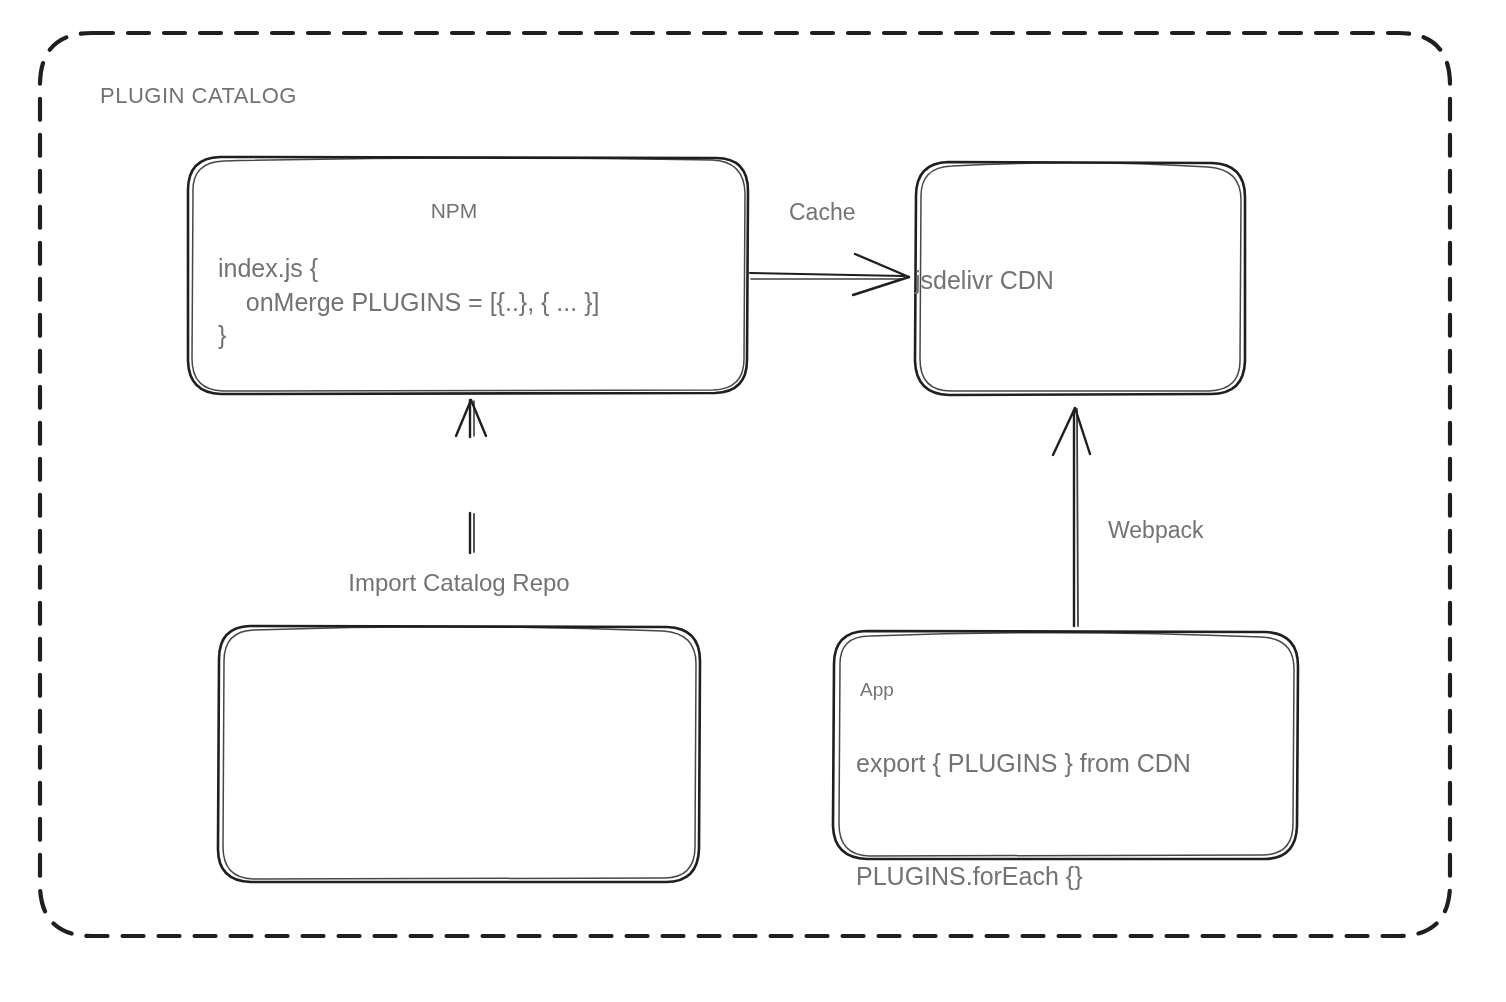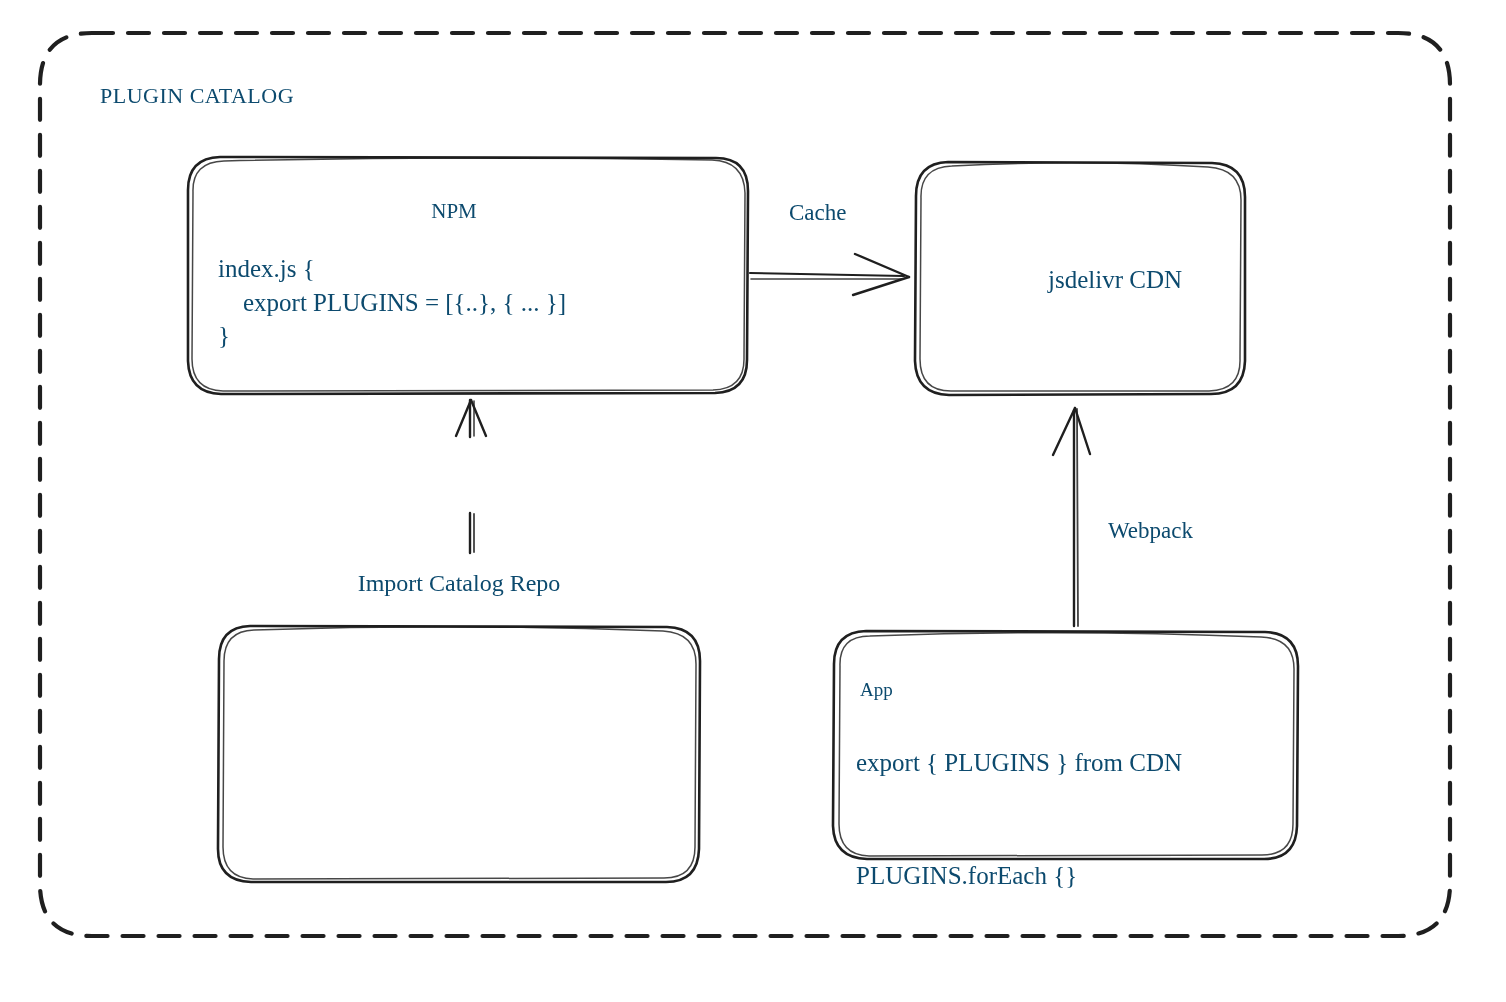--- a/index.html
+++ b/index.html
@@ -20,22 +20,22 @@
   #sketch-layer {
     position: absolute;
     left: 0;
     top: 0;
     width: 1506px;
     height: 1002px;
     pointer-events: none;
   }
   .txt {
     position: absolute;
-    color: #0c4a6e;
-    font-family: Liberation Serif, serif;
+    color: #737373;
+    font-family: Liberation Sans, sans-serif;
     white-space: pre;
     line-height: 1.28;
   }
   
   #group-title {
     left: 100px;
     top: 82px;
     font-size: 22px;
     letter-spacing: 0.5px;
   }
@@ -51,21 +51,21 @@
     left: 218px;
     top: 252px;
     font-size: 25px;
     line-height: 1.34;
   }
   
   #cdn-title {
     left: 915px;
     top: 264px;
     width: 400px;
-    text-align: center;
+    text-align: left;
     font-size: 25px;
   }
   
   #cache-label {
     left: 789px;
     top: 198px;
     font-size: 23px;
   }
   
   #webpack-label {
@@ -175,21 +175,21 @@
       </g>
 
     </g>
   </svg>
 
   <div class="txt" id="group-title">PLUGIN CATALOG</div>
 
   <div class="txt" id="npm-title">NPM</div>
 
   <div class="txt" id="npm-code">index.js {
-    export PLUGINS = [{..}, { ... }]
+    onMerge PLUGINS = [{..}, { ... }]
 }</div>
 
   <div class="txt" id="cdn-title">jsdelivr CDN</div>
 
   <div class="txt" id="cache-label">Cache</div>
 
 
   <div class="txt" id="repo-caption">Import Catalog Repo</div>
 
 

